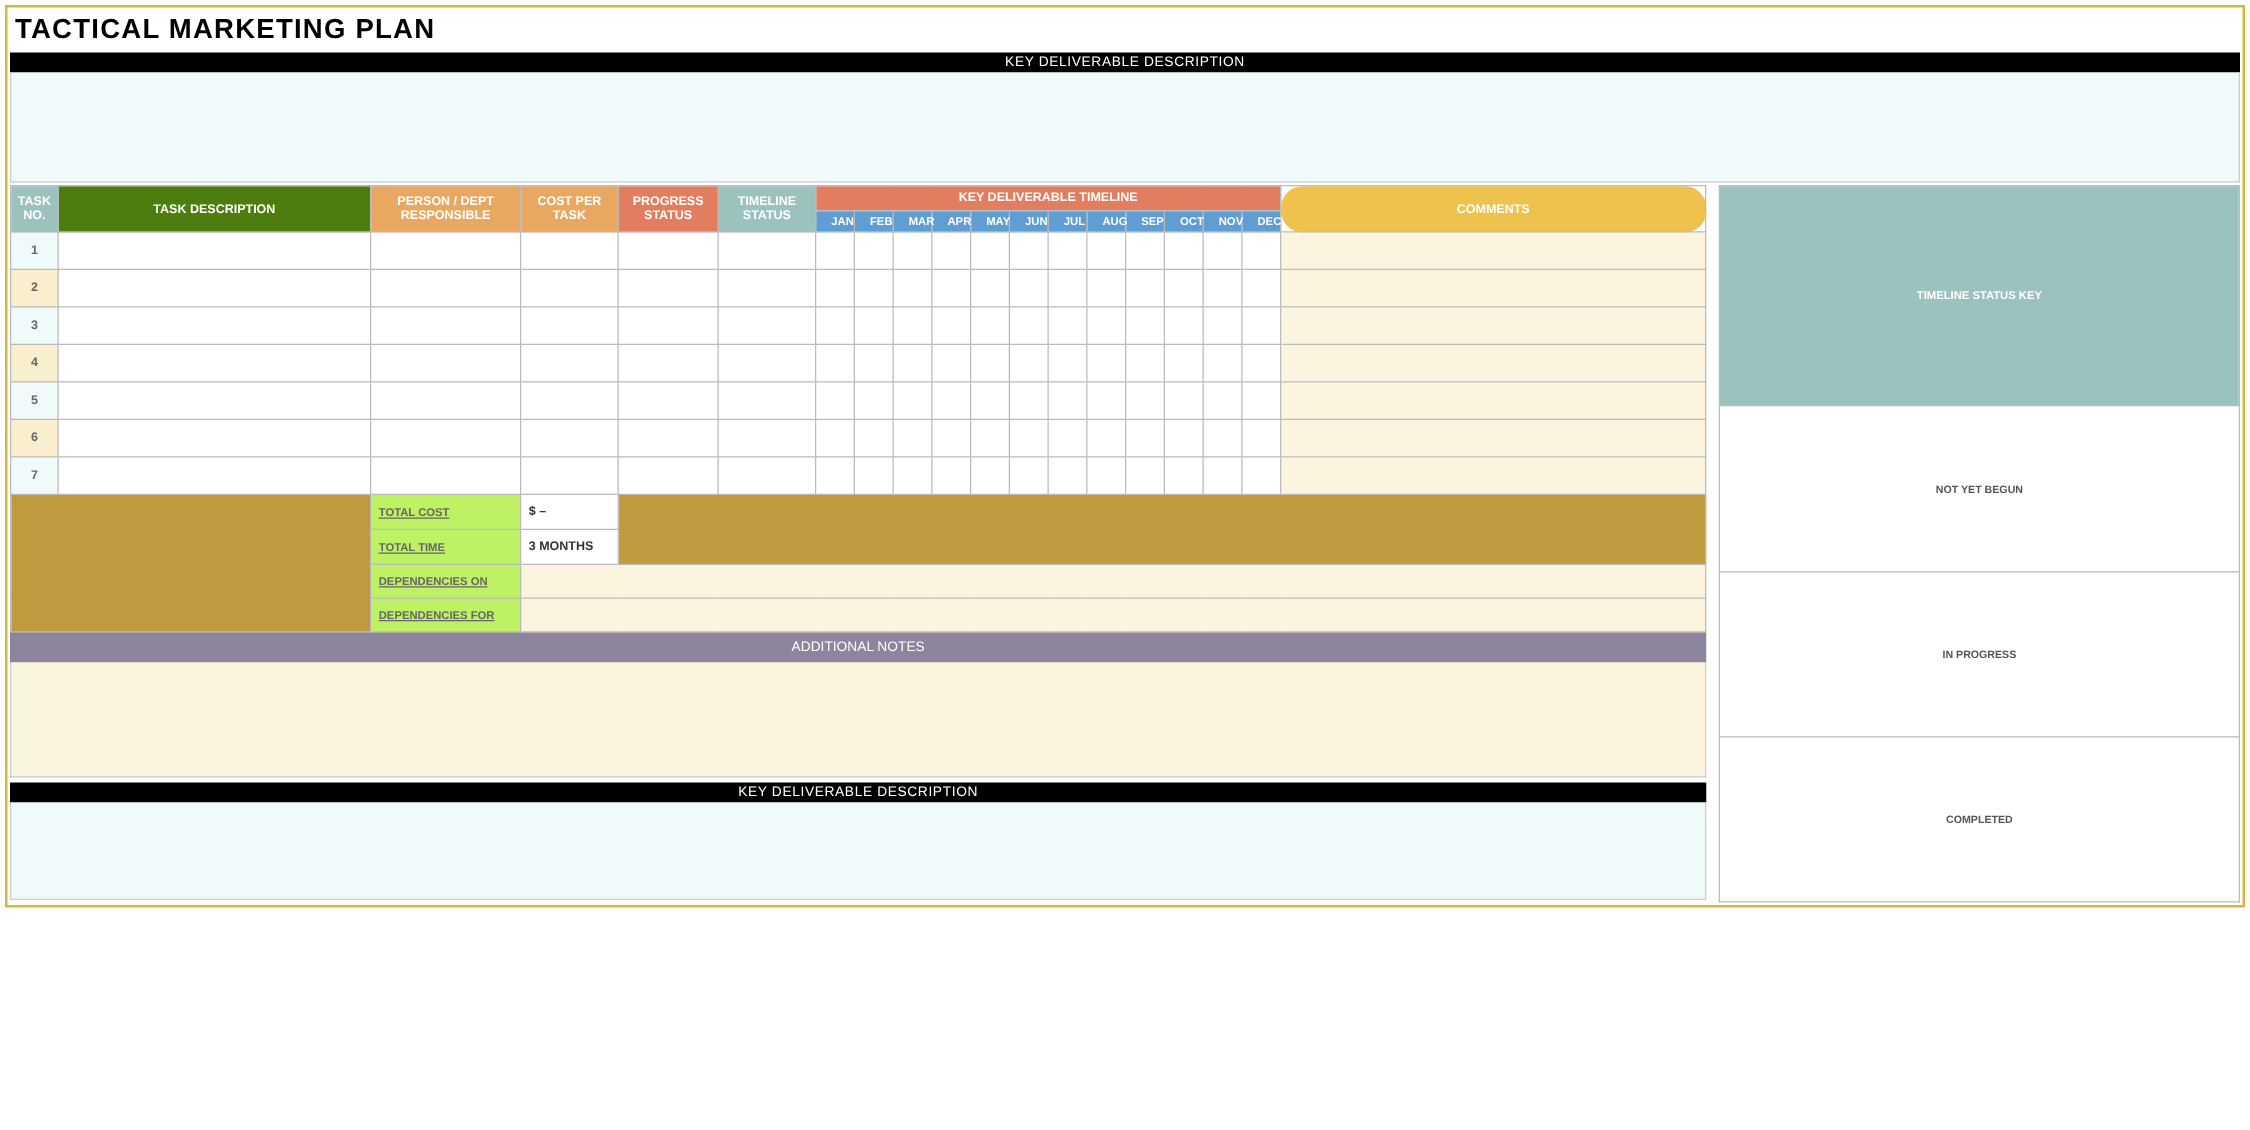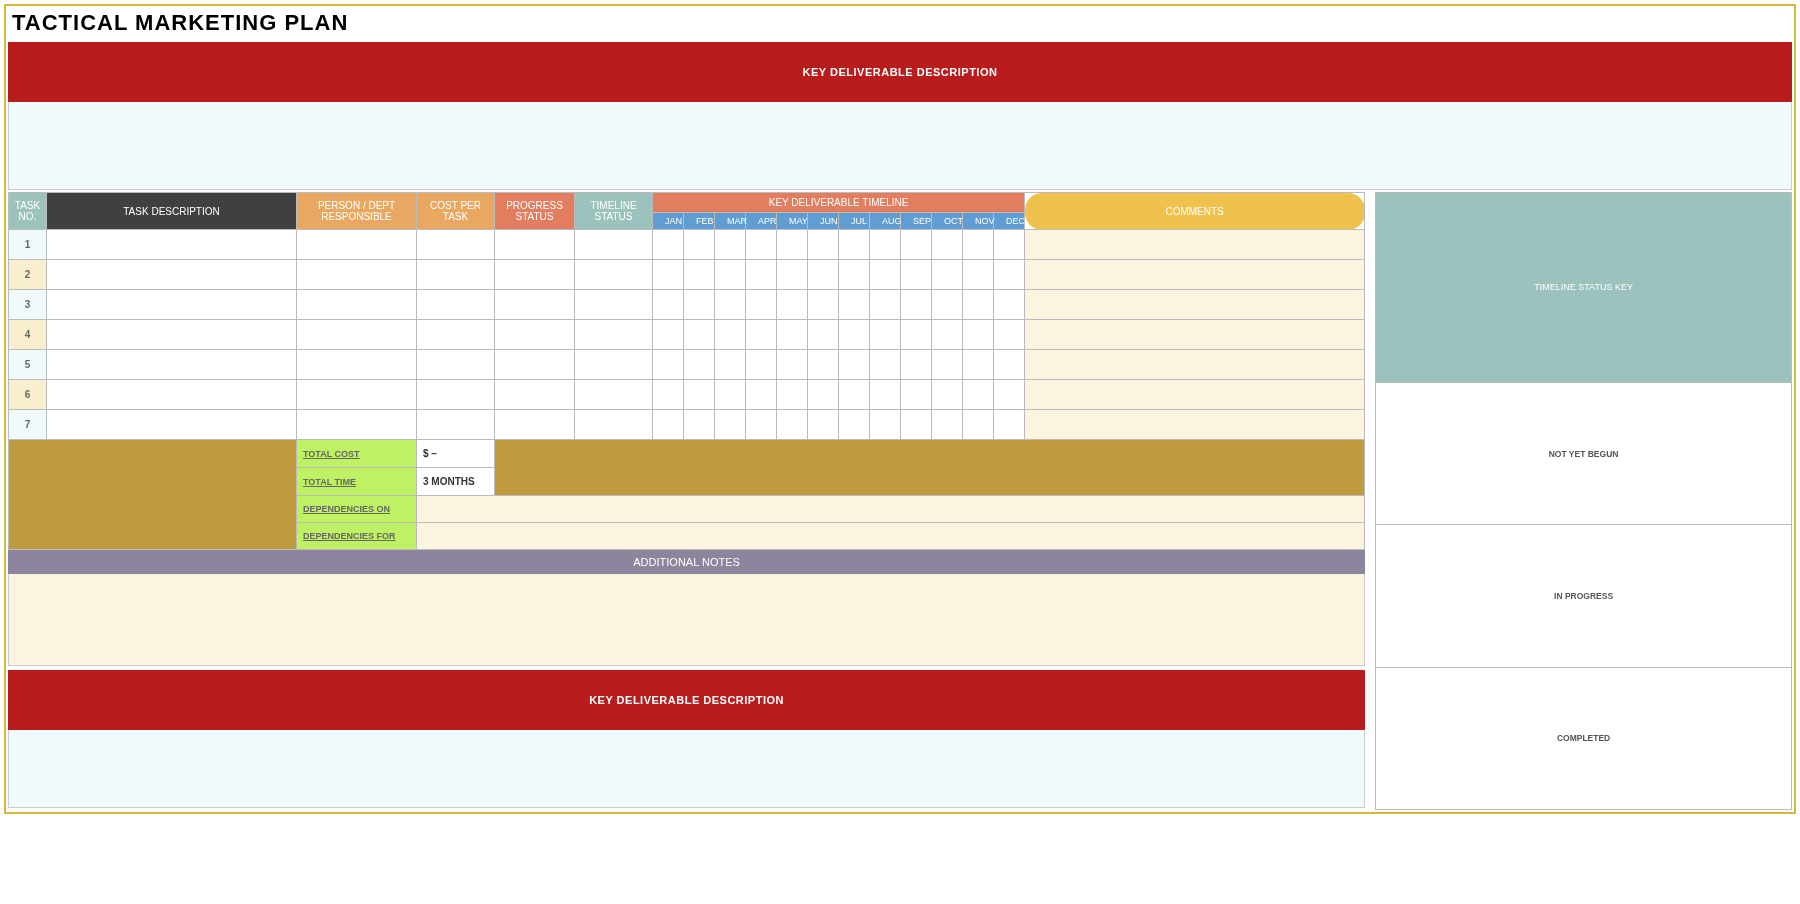--- a/index.html
+++ b/index.html
@@ -16,43 +16,43 @@
     width: 1792px;
   }
   .title {
     font-size: 22px;
     font-weight: bold;
     color: #000000;
     letter-spacing: 1px;
     padding: 2px 4px 6px 4px;
   }
   .hdr-bar {
-    background: #b91c1c;
+    background: #000000;
     color: #fff;
-    font-weight: bold;
+    font-weight: normal;
     font-size: 11px;
     text-align: center;
-    padding: 24px 0;
+    padding: 2px 0;
     letter-spacing: 0.5px;
   }
   .desc-area {
     background: #f0fafa;
     border: 1px solid #ccc;
     border-top: none;
     height: 88px;
     margin-bottom: 2px;
   }
   .main-row { display: flex; gap: 10px; }
   .main-left { width: 1370px; }
   .keys { display: flex; gap: 8px; }
   table { border-collapse: collapse; width: 100%; table-layout: fixed; }
   th, td { border: 1px solid #bbb; }
-  th { color: #fff; font-size: 10px; font-weight: normal; padding: 4px 2px; text-align: center; vertical-align: middle; }
+  th { color: #fff; font-size: 10px; font-weight: bold; padding: 4px 2px; text-align: center; vertical-align: middle; }
   .th-taskno { background: #9bc2bd; width: 38px; }
-  .th-taskdesc { background: #404040; width: 250px; }
+  .th-taskdesc { background: #4d7c0f; width: 250px; }
   .th-person { background: #e8a861; width: 120px; }
   .th-cost { background: #e8a861; width: 78px; }
   .th-progress { background: #e27d5f; width: 80px; }
   .th-timeline { background: #9bc2bd; width: 78px; }
   .th-kdtimeline { background: #e27d5f; }
   .th-comments { background: #eec24c; width: 340px; border-radius: 17px; }
   .th-month { background: #609dd2; color: #fff; font-size: 9px; padding: 3px 12px; }
   td.cell { height: 30px; background: #fff; }
   td.taskno { text-align: center; font-weight: bold; font-size: 10px; color: #666; background: #f0fafa; }
   td.taskno.stripe { background: #f9efcf; }

